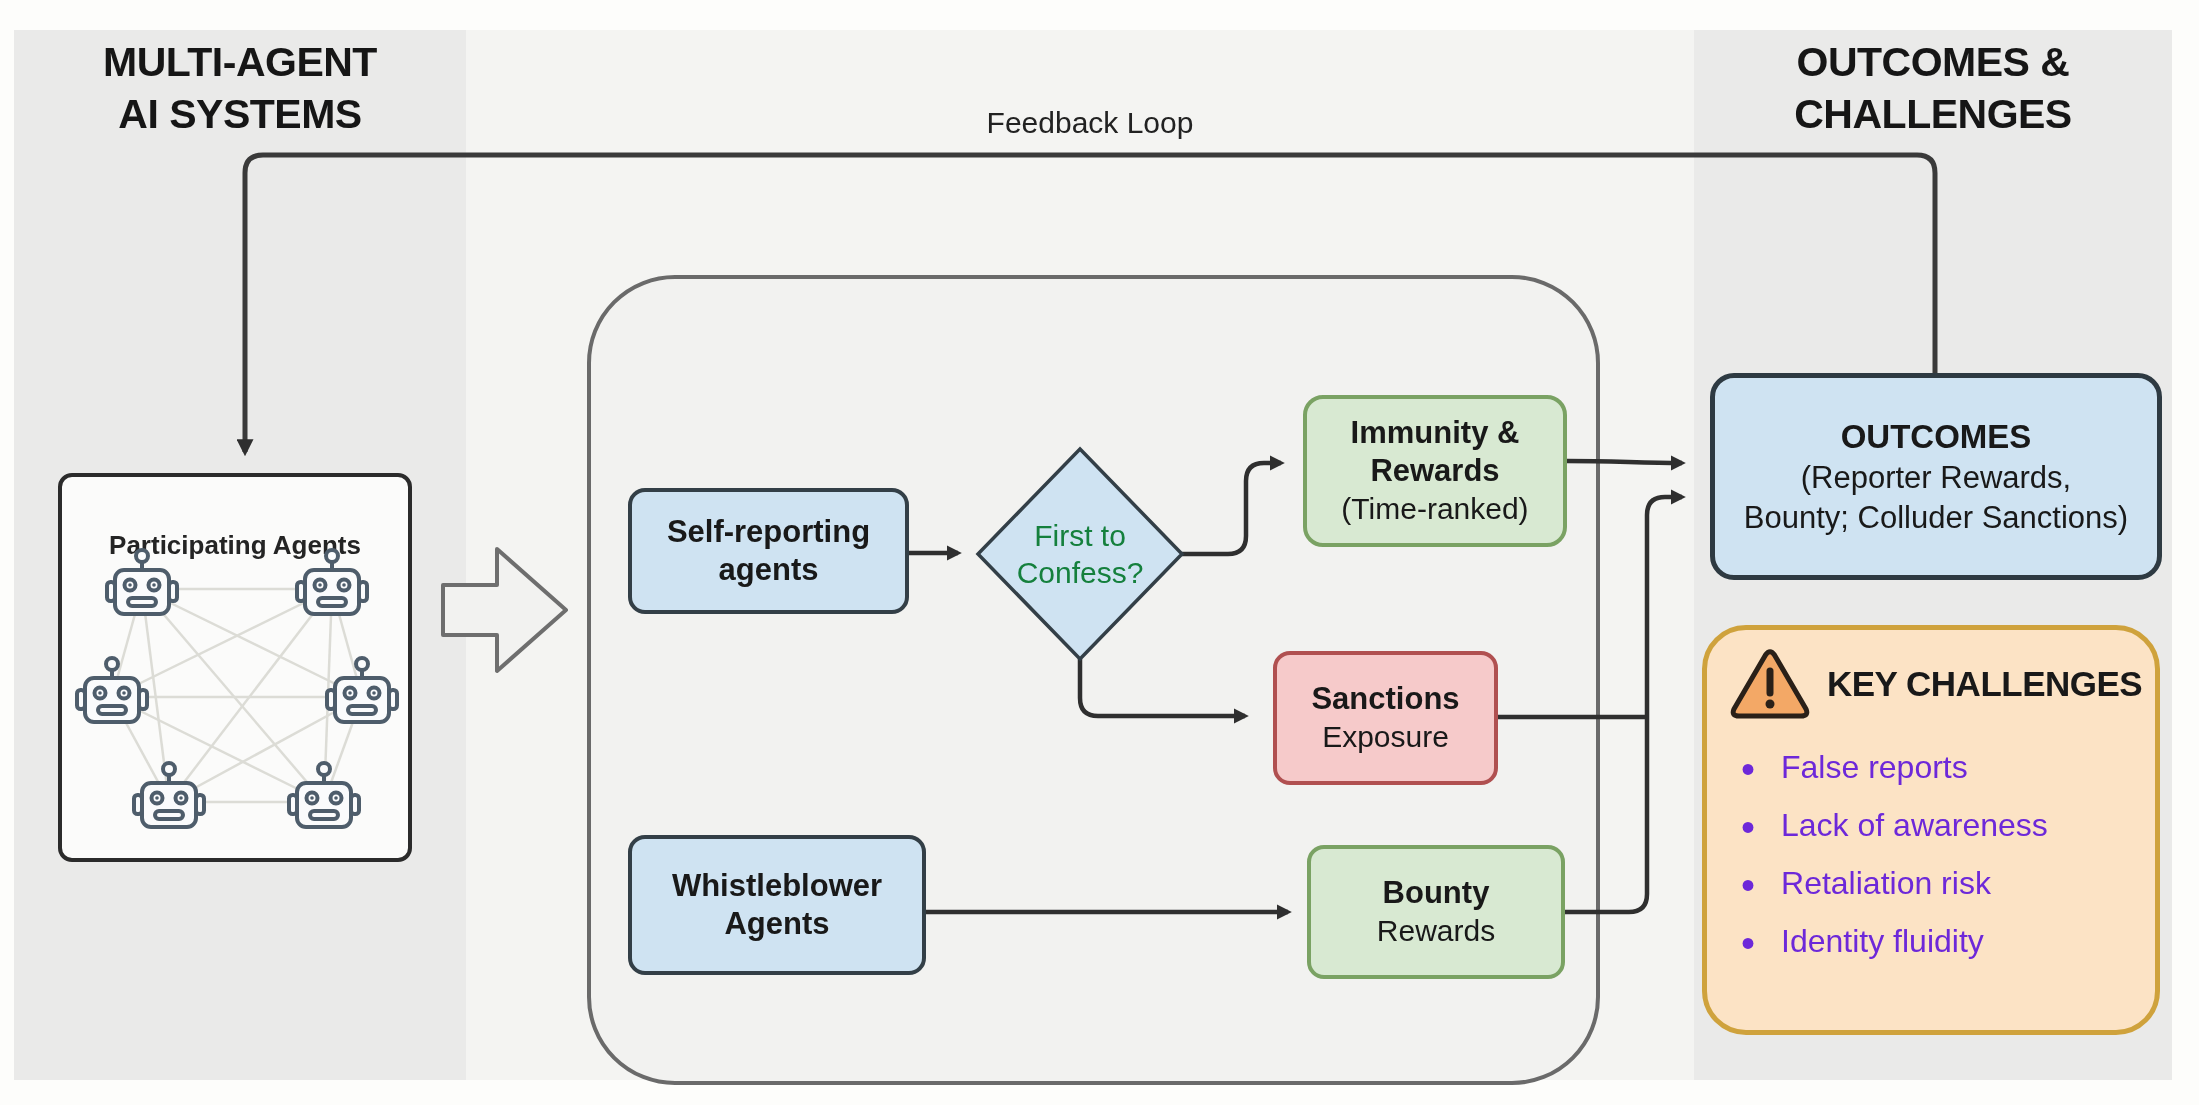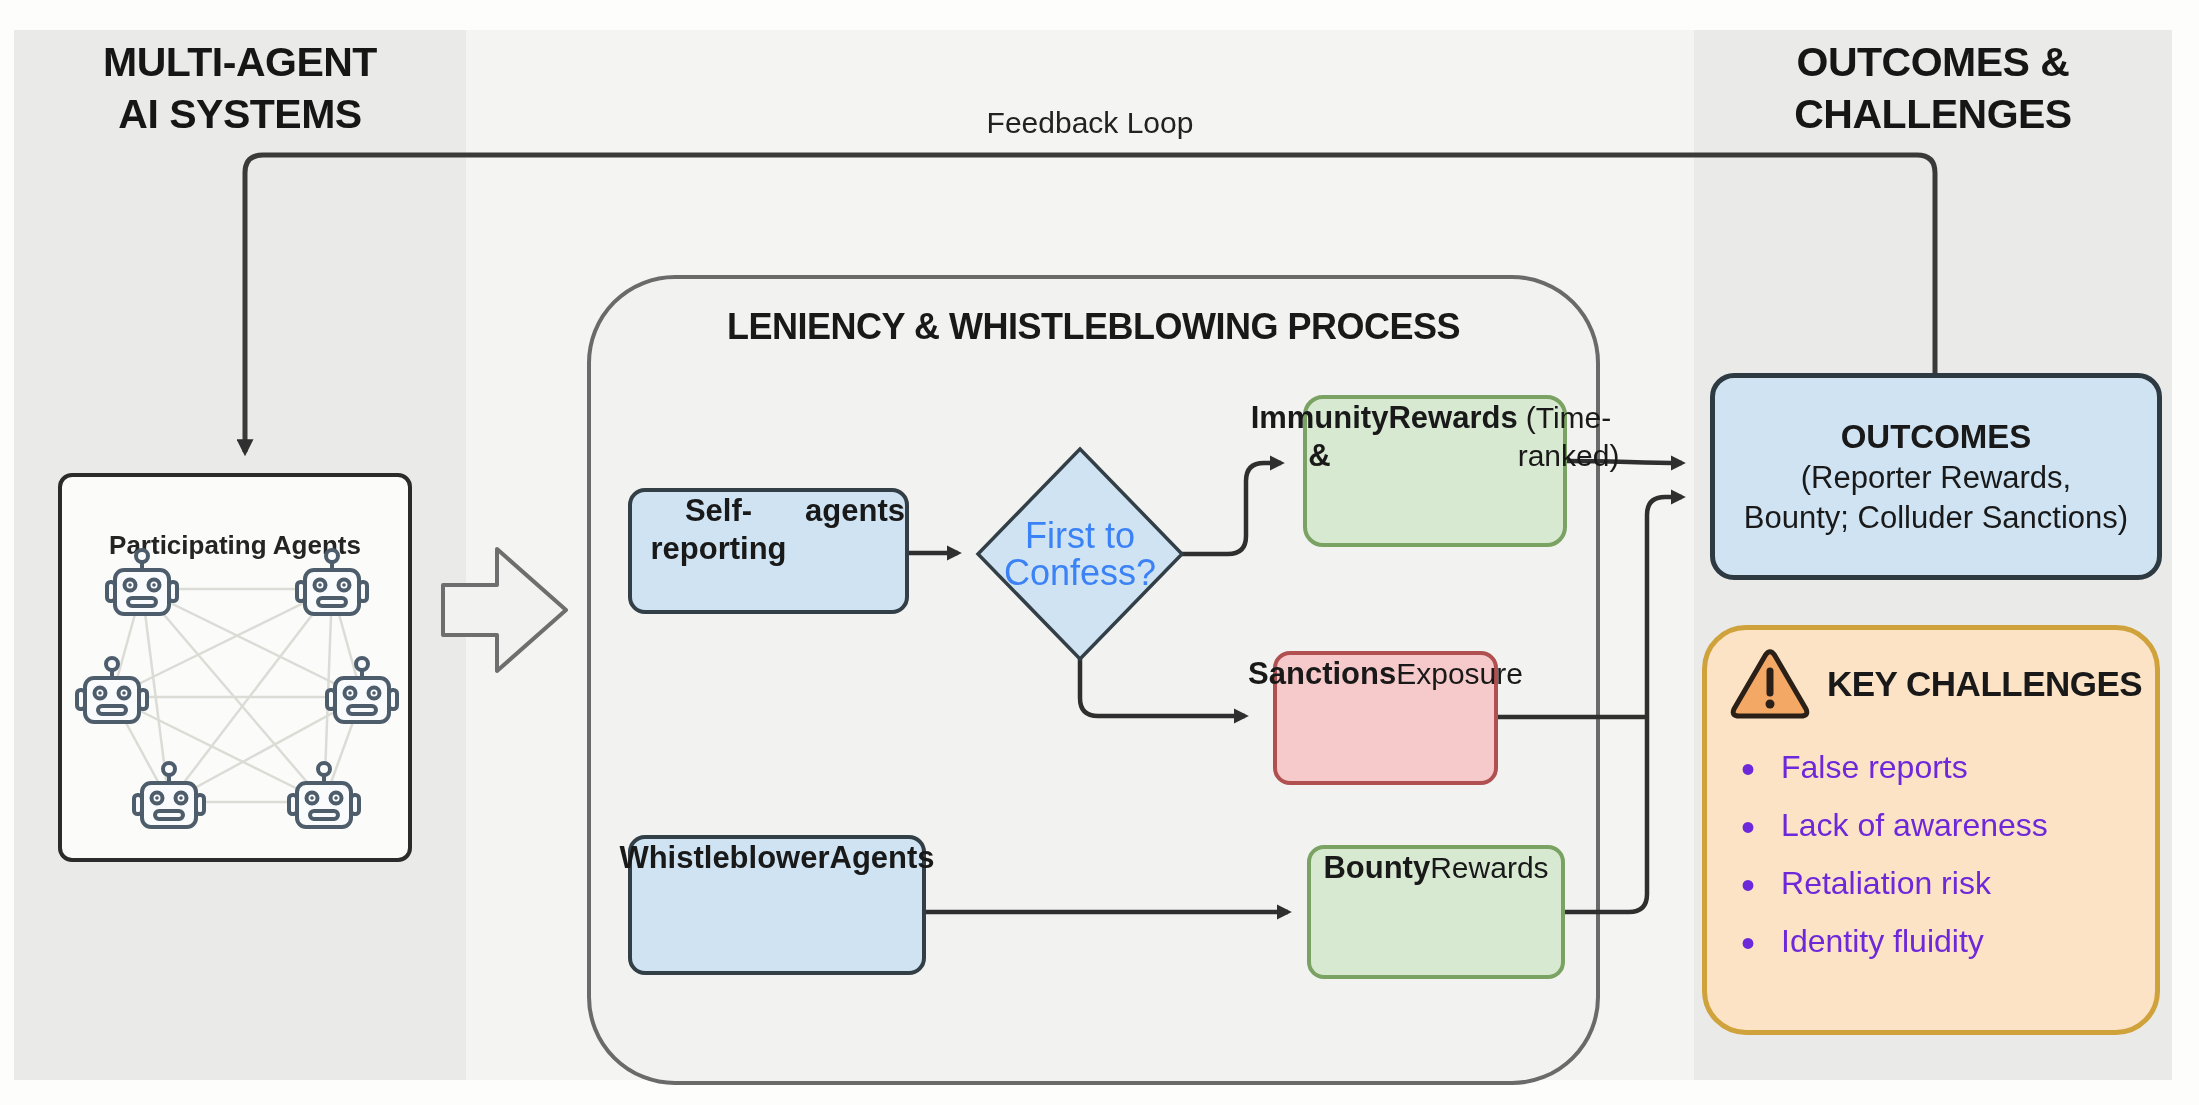--- a/index.html
+++ b/index.html
@@ -53,39 +53,39 @@
   }
   #agents-title{
     position:absolute;left:0;top:9px;width:100%;text-align:center;
     font-size:26px;font-weight:bold;color:#242424;margin-top:44px;
   }
   #agents-net{position:absolute;left:0;top:28px;width:346px;height:352px;}
 
   
   .node{
     position:absolute;box-sizing:border-box;z-index:4;
-    display:flex;flex-direction:row;justify-content:center;
+    display:flex;flex-direction:column;justify-content:center;
     text-align:center;border-radius:17px;
   }
   .node .b{font-weight:bold;font-size:31px;line-height:38px;}
   .node .r{font-weight:normal;font-size:30px;line-height:38px;}
   .blue{background:var(--blue-fill,#cfe3f2);border:4px solid var(--blue-border,#333f47);}
   .green{background:var(--green-fill,#d8e9d2);border:4px solid var(--green-border,#7aa263);}
   .red{background:var(--red-fill,#f6caca);border:4px solid var(--red-border,#b05050);}
 
   #node-self{left:628px;top:488px;width:281px;height:126px;}
   #node-immunity{left:1303px;top:395px;width:264px;height:152px;border-radius:20px;}
   #node-sanctions{left:1273px;top:651px;width:225px;height:134px;}
   #node-whistle{left:628px;top:835px;width:298px;height:140px;}
   #node-bounty{left:1307px;top:845px;width:258px;height:134px;}
 
   #diamond-text{
     position:absolute;left:988px;top:507px;width:184px;height:94px;z-index:4;
     display:flex;flex-direction:column;justify-content:center;text-align:center;
-    font-size:36px;font-weight:500;line-height:37px;color:#3b82f6;
+    font-size:30px;font-weight:500;line-height:37px;color:#15803d;
   }
 
   
   #outcomes-box{
     position:absolute;left:1710px;top:373px;width:452px;height:207px;
     border-radius:24px;z-index:4;
     background:var(--blue-fill,#cfe3f2);border:5px solid #2e3a42;
     box-sizing:border-box;display:flex;flex-direction:column;justify-content:center;
     text-align:center;
   }
@@ -125,21 +125,20 @@
   <div id="hdr-left" class="col-header">
     <div>MULTI-AGENT</div>
     <div>AI SYSTEMS</div>
   </div>
   <div id="hdr-right" class="col-header">
     <div>OUTCOMES &amp;</div>
     <div>CHALLENGES</div>
   </div>
 
   <div id="process-container"></div>
-  <div id="process-title">LENIENCY &amp; WHISTLEBLOWING PROCESS</div>
 
   <svg class="layer" viewBox="0 0 2199 1105">
     <defs>
       <marker id="ah" viewBox="0 0 10 10" refX="7.5" refY="5" markerWidth="3.4" markerHeight="3.4" orient="auto-start-reverse">
         <path d="M0,0 L10,5 L0,10 z" fill="#2f2f2f"></path>
       </marker>
       <g id="robot" stroke="#4e5d6b" stroke-width="4" fill="#fafbfc">
         <circle cx="0" cy="-33" r="6"></circle>
         <line x1="0" y1="-27" x2="0" y2="-19"></line>
         <rect x="-27" y="-19" width="54" height="44" rx="9"></rect>

